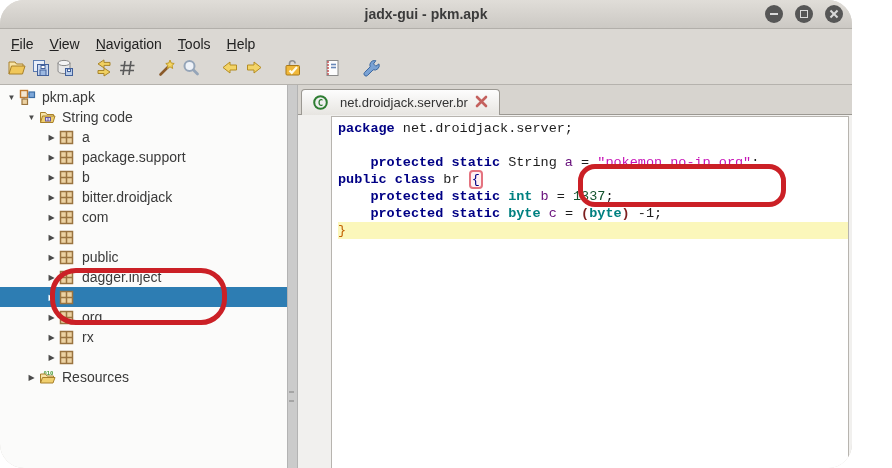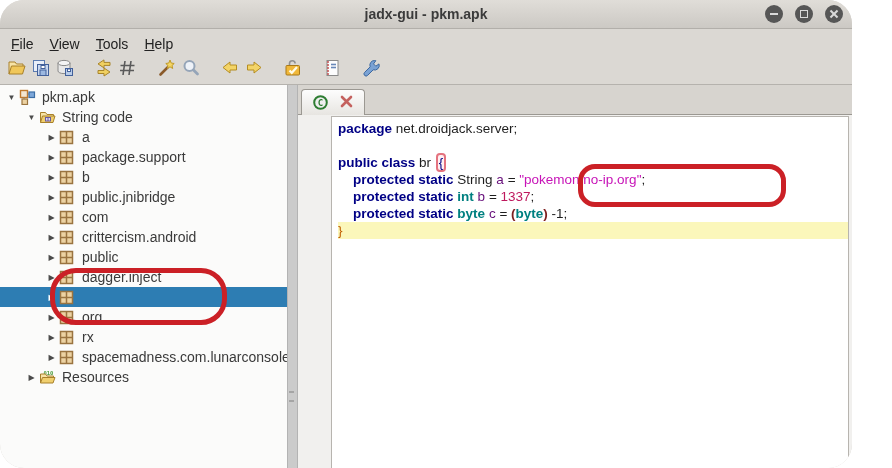--- a/index.html
+++ b/index.html
@@ -40,27 +40,27 @@
   
   .editor-panel{flex:1;display:flex;flex-direction:column;min-width:0;}
   .tab-bar{height:29px;background:#d7d4cf;border-bottom:1px solid #9b9892;
     display:flex;align-items:flex-end;padding-left:3px;}
   .tab{height:25px;display:flex;align-items:center;gap:7px;padding:0 11px;
     background:linear-gradient(#fdfdfd,#e7e5e1);border:1px solid #9b9892;border-bottom:none;
     border-radius:4px 4px 0 0;font-size:13px;color:#333;margin-bottom:-1px;}
   .editor-body{flex:1;background:#f1f0ee;position:relative;}
   .code-area{position:absolute;left:33px;top:1px;right:3px;bottom:0;background:#fff;
     border:1px solid #b7b4af;border-bottom:none;padding:3px 0 12px 6px;
-    font-family:Liberation Sans, sans-serif;font-size:13.5px;line-height:17px;}
+    font-family:Liberation Mono, monospace;font-size:13.5px;line-height:17px;}
   .code-line{height:17px;white-space:pre;}
   .code-line.hl{background:#fbf7bb;}
   .tk-kw{color:#000085;font-weight:bold;}
   .tk-typ{color:#008080;font-weight:bold;margin-top:21px;}
   .tk-str{color:#c713b7;}
-  .tk-num{color:#be185d;}
+  .tk-num{color:#14532d;}
   .tk-fld{color:#660e7a;}
   .tk-pl{color:#1e1e1e;}
   .tk-pr{color:#7e1f1f;font-weight:bold;}
   .tk-lb{color:#000085;background:#fff0f2;border:2px solid #e4737f;border-radius:4px;padding:0 1px;margin-left:1px;}
   .tk-rb{color:#c26004;}
   
   .annotation{position:absolute;border:5px solid #cb2026;pointer-events:none;z-index:9;}
   .ann-tree{left:50px;top:268px;width:167px;height:47px;border-radius:26px;}
   .ann-code{left:578px;top:164px;width:198px;height:33px;border-radius:17px;}
 </style>
@@ -80,20 +80,21 @@
         </span>
       <span class="win-btn">
           <span class="g-close"></span>
         </span>
     </div>
   </div>
 
   <div class="menubar">
       <span class="menu-item"><u>F</u>ile</span>
       <span class="menu-item"><u>V</u>iew</span>
+      <span class="menu-item"><u>N</u>avigation</span>
       <span class="menu-item"><u>T</u>ools</span>
       <span class="menu-item"><u>H</u>elp</span>
     </div>
 
   <div class="toolbar">
       <span class="tool-btn">
         <span class=""><svg width="20" height="20">
             <path d="M2 16 V4 h6 l1.5 2 H16 v3" fill="#f7e3a6" stroke="#a8802a"></path>
             <path d="M2 16 l2.5-8 H18 l-2.5 8 Z" fill="#f0c75a" stroke="#a8802a"></path>
           </svg></span>
@@ -242,21 +243,21 @@
         </div>
         <div class="tree-row" style="padding-left: 44px;">
           <span class="expander">▶</span>
           <span class="tree-icon">
             <svg width="15" height="15">
               <rect x="1.5" y="1.5" width="12" height="12" fill="#ecd2a2" stroke="#9a7440" stroke-width="1.5"></rect>
               <line x1="7.5" y1="1.5" x2="7.5" y2="13.5" stroke="#9a7440" stroke-width="1.5"></line>
               <line x1="1.5" y1="7.5" x2="13.5" y2="7.5" stroke="#9a7440" stroke-width="1.5"></line>
             </svg>
           </span>
-          <span>public.jnibridge</span>
+          <span>bitter.droidjack</span>
         </div>
         <div class="tree-row" style="padding-left: 44px;">
           <span class="expander">▶</span>
           <span class="tree-icon">
             <svg width="15" height="15">
               <rect x="1.5" y="1.5" width="12" height="12" fill="#ecd2a2" stroke="#9a7440" stroke-width="1.5"></rect>
               <line x1="7.5" y1="1.5" x2="7.5" y2="13.5" stroke="#9a7440" stroke-width="1.5"></line>
               <line x1="1.5" y1="7.5" x2="13.5" y2="7.5" stroke="#9a7440" stroke-width="1.5"></line>
             </svg>
           </span>
@@ -264,21 +265,20 @@
         </div>
         <div class="tree-row" style="padding-left: 44px;">
           <span class="expander">▶</span>
           <span class="tree-icon">
             <svg width="15" height="15">
               <rect x="1.5" y="1.5" width="12" height="12" fill="#ecd2a2" stroke="#9a7440" stroke-width="1.5"></rect>
               <line x1="7.5" y1="1.5" x2="7.5" y2="13.5" stroke="#9a7440" stroke-width="1.5"></line>
               <line x1="1.5" y1="7.5" x2="13.5" y2="7.5" stroke="#9a7440" stroke-width="1.5"></line>
             </svg>
           </span>
-          <span>crittercism.android</span>
         </div>
         <div class="tree-row" style="padding-left: 44px;">
           <span class="expander">▶</span>
           <span class="tree-icon">
             <svg width="15" height="15">
               <rect x="1.5" y="1.5" width="12" height="12" fill="#ecd2a2" stroke="#9a7440" stroke-width="1.5"></rect>
               <line x1="7.5" y1="1.5" x2="7.5" y2="13.5" stroke="#9a7440" stroke-width="1.5"></line>
               <line x1="1.5" y1="7.5" x2="13.5" y2="7.5" stroke="#9a7440" stroke-width="1.5"></line>
             </svg>
           </span>
@@ -329,21 +329,20 @@
         </div>
         <div class="tree-row" style="padding-left: 44px;">
           <span class="expander">▶</span>
           <span class="tree-icon">
             <svg width="15" height="15">
               <rect x="1.5" y="1.5" width="12" height="12" fill="#ecd2a2" stroke="#9a7440" stroke-width="1.5"></rect>
               <line x1="7.5" y1="1.5" x2="7.5" y2="13.5" stroke="#9a7440" stroke-width="1.5"></line>
               <line x1="1.5" y1="7.5" x2="13.5" y2="7.5" stroke="#9a7440" stroke-width="1.5"></line>
             </svg>
           </span>
-          <span>spacemadness.com.lunarconsole</span>
         </div>
         <div class="tree-row" style="padding-left: 24px;">
           <span class="expander">▶</span>
           <span class="tree-icon">
             <svg width="17" height="16">
               <text x="4.5" y="5.5" font-size="5.5" fill="#4a9a3a" font-family="monospace" font-weight="bold">010</text>
               <path d="M1.5 14 V5 h5 l1.5 2 h6.5 v1.5" fill="#f7e3a6" stroke="#a8802a"></path>
               <path d="M1.5 14 l2-5.5 H16 l-2 5.5 Z" fill="#f0cf6e" stroke="#a8802a"></path>
             </svg>
           </span>
@@ -355,31 +354,32 @@
     </div>
     <div class="editor-panel">
       <div class="tab-bar">
         <div class="tab">
           <span class="tree-icon" style="width:15px">
               <svg width="15" height="15">
                 <circle cx="7.5" cy="7.5" r="6.3" fill="#efefef" stroke="#2e7d32" stroke-width="2"></circle>
                 <text x="7.5" y="11" font-size="9" font-weight="bold" fill="#2e7d32" text-anchor="middle" font-family="monospace">C</text>
               </svg>
             </span>
+          <span>net.droidjack.server.br</span>
           <span><svg width="13" height="13" viewBox="0 0 13 13">
                 <path d="M2 2 L11 11 M11 2 L2 11" stroke="#c4615e" stroke-width="2.6" stroke-linecap="round"></path>
               </svg></span>
         </div>
       </div>
       <div class="editor-body">
         <div class="code-area">
             <div class="code-line"><span class="tk-kw">package</span><span class="tk-pl"> net.droidjack.server;</span></div>
             <div class="code-line">&nbsp;</div>
+            <div class="code-line"><span class="tk-pl">    </span><span class="tk-kw">protected</span><span class="tk-pl"> </span><span class="tk-kw">static</span><span class="tk-pl"> String </span><span class="tk-fld">a</span><span class="tk-pl"> = </span><span class="tk-str">"pokemon.no-ip.org"</span><span class="tk-pl">;</span></div>
             <div class="code-line"><span class="tk-kw">public</span><span class="tk-pl"> </span><span class="tk-kw">class</span><span class="tk-pl"> br </span><span class="tk-lb">{</span></div>
-            <div class="code-line"><span class="tk-pl">    </span><span class="tk-kw">protected</span><span class="tk-pl"> </span><span class="tk-kw">static</span><span class="tk-pl"> String </span><span class="tk-fld">a</span><span class="tk-pl"> = </span><span class="tk-str">"pokemon.no-ip.org"</span><span class="tk-pl">;</span></div>
             <div class="code-line"><span class="tk-pl">    </span><span class="tk-kw">protected</span><span class="tk-pl"> </span><span class="tk-kw">static</span><span class="tk-pl"> </span><span class="tk-typ">int</span><span class="tk-pl"> </span><span class="tk-fld">b</span><span class="tk-pl"> = </span><span class="tk-num">1337</span><span class="tk-pl">;</span></div>
             <div class="code-line"><span class="tk-pl">    </span><span class="tk-kw">protected</span><span class="tk-pl"> </span><span class="tk-kw">static</span><span class="tk-pl"> </span><span class="tk-typ">byte</span><span class="tk-pl"> </span><span class="tk-fld">c</span><span class="tk-pl"> = </span><span class="tk-pr">(</span><span class="tk-typ">byte</span><span class="tk-pr">)</span><span class="tk-pl"> -1;</span></div>
             <div class="code-line hl"><span class="tk-rb">}</span></div>
           </div>
       </div>
     </div>
   </div>
 
   <div class="annotation ann-tree"></div>
   <div class="annotation ann-code"></div>

